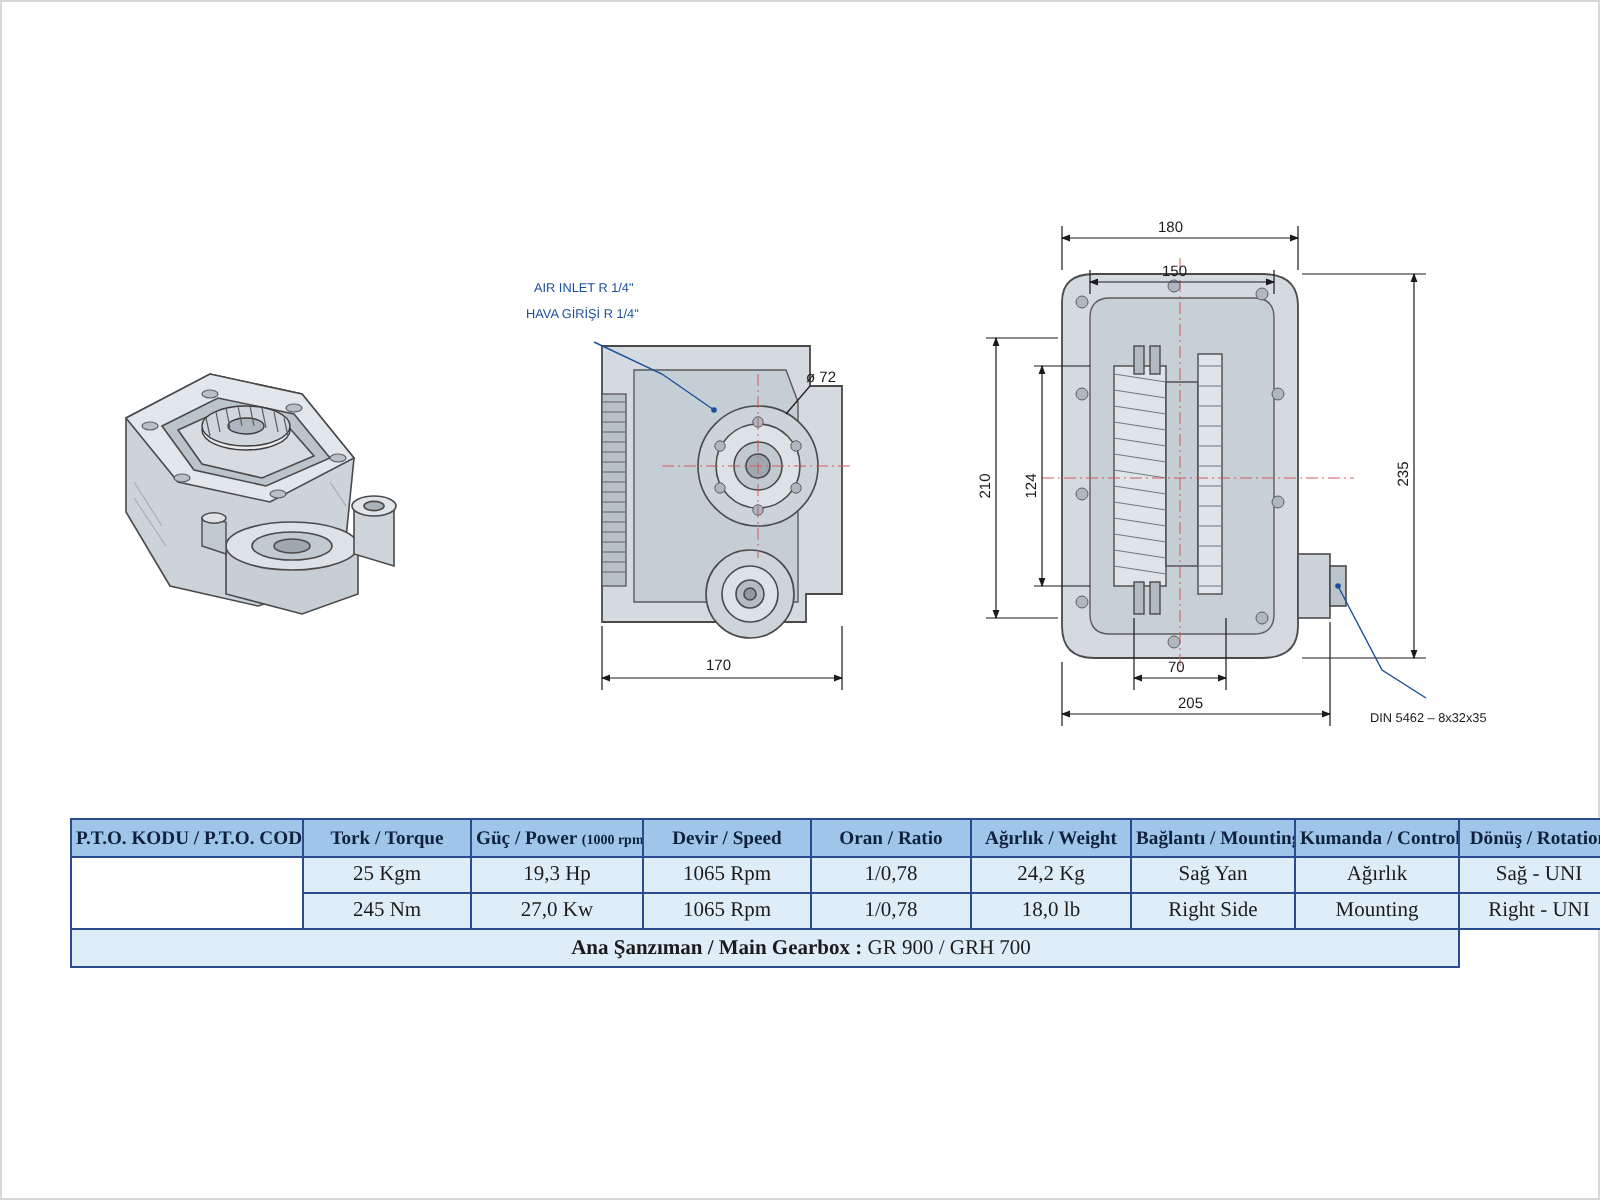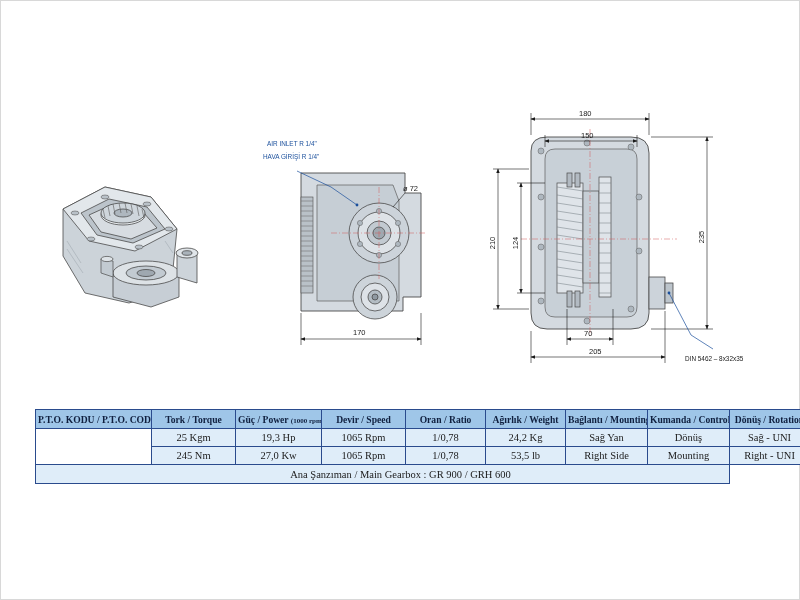--- a/index.html
+++ b/index.html
@@ -75,21 +75,21 @@
   }
   table.spec tbody td.code-cell {
     background: #ffffff;
   }
   table.spec tfoot td {
     background: #dfedf9;
     font-size: 10.5px;
     height: 18px;
   }
   table.spec tfoot td b {
-    font-weight: normal;
+    font-weight: bold;
     margin-left: 36px;
   }
 
   .col-code  { width: 116px; }
   .col-tork  { width: 84px; }
   .col-guc   { width: 86px; }
   .col-devir { width: 84px; }
   .col-oran  { width: 80px; }
   .col-agir  { width: 80px; }
   .col-bag   { width: 82px; }
@@ -408,38 +408,38 @@
       </thead>
       <tbody>
         <tr>
           <td class="code-cell" rowspan="2"></td>
           <td>25 Kgm</td>
           <td>19,3 Hp</td>
           <td>1065 Rpm</td>
           <td>1/0,78</td>
           <td>24,2 Kg</td>
           <td>Sağ Yan</td>
-          <td>Dönüş</td>
+          <td>Ağırlık</td>
           <td>Sağ - UNI</td>
         </tr>
         <tr>
           <td>245 Nm</td>
           <td>27,0 Kw</td>
           <td>1065 Rpm</td>
           <td>1/0,78</td>
-          <td>53,5 lb</td>
+          <td>18,0 lb</td>
           <td>Right Side</td>
           <td>Mounting</td>
           <td>Right - UNI</td>
         </tr>
       </tbody>
       <tfoot>
         <tr>
           <td colspan="8">
             <b>Ana Şanzıman / Main Gearbox :</b>
-            <span>GR 900 / GRH 600</span>
+            <span>GR 900 / GRH 700</span>
           </td>
         </tr>
       </tfoot>
     </table>
   </div>
 
 </div>
 
 </body></html>

